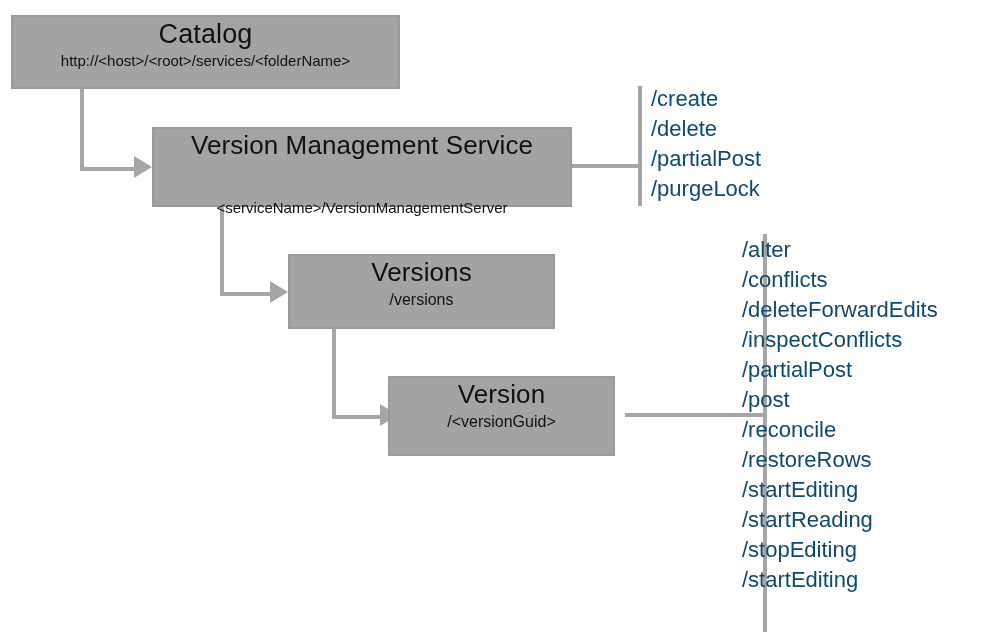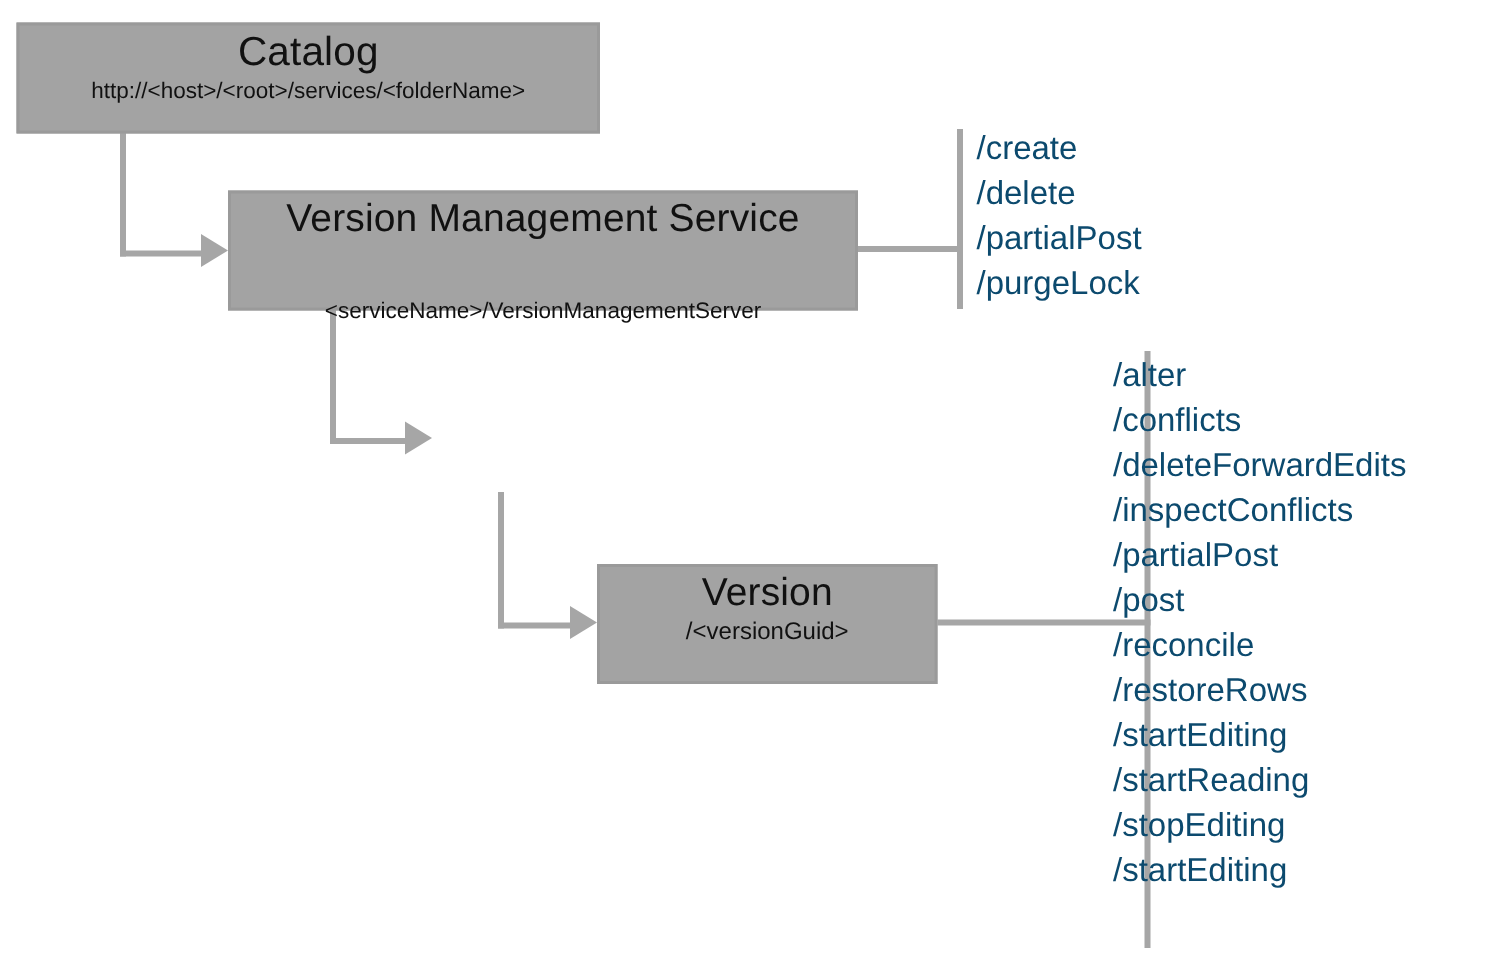--- a/index.html
+++ b/index.html
@@ -55,21 +55,21 @@
   #node-catalog .node-sub   { font-size: 15px; }
 
   #node-vms          { left: 152px; top: 127px; width: 420px; height: 80px; gap: 36px; }
   #node-vms .node-title { font-size: 26px; }
   #node-vms .node-sub   { font-size: 15px; }
 
   #node-versions     { left: 288px; top: 254px; width: 267px; height: 75px; }
   #node-versions .node-title { font-size: 26px; }
   #node-versions .node-sub   { font-size: 16px; }
 
-  #node-version      { left: 398px; top: 376px; width: 227px; height: 80px; }
+  #node-version      { left: 388px; top: 376px; width: 227px; height: 80px; }
   #node-version .node-title { font-size: 26px; }
   #node-version .node-sub   { font-size: 16px; }
 
   
   .seg {
     position: absolute;
     background: #a6a6a6;
   }
   .seg-v { width: 4px; }
   .seg-h { height: 4px; }
@@ -129,20 +129,24 @@
   <div class="node" id="node-catalog">
     <div class="node-title">Catalog</div>
     <div class="node-sub">http://&lt;host&gt;/&lt;root&gt;/services/&lt;folderName&gt;</div>
   </div>
 
   <div class="node" id="node-vms">
     <div class="node-title">Version Management Service</div>
     <div class="node-sub">&lt;serviceName&gt;/VersionManagementServer</div>
   </div>
 
+  <div class="node" id="node-versions">
+    <div class="node-title">Versions</div>
+    <div class="node-sub">/versions</div>
+  </div>
 
   <div class="node" id="node-version">
     <div class="node-title">Version</div>
     <div class="node-sub">/&lt;versionGuid&gt;</div>
   </div>
 
   <div class="oplist" id="ops-service">
       <span class="op">/create</span>
       <span class="op">/delete</span>
       <span class="op">/partialPost</span>

